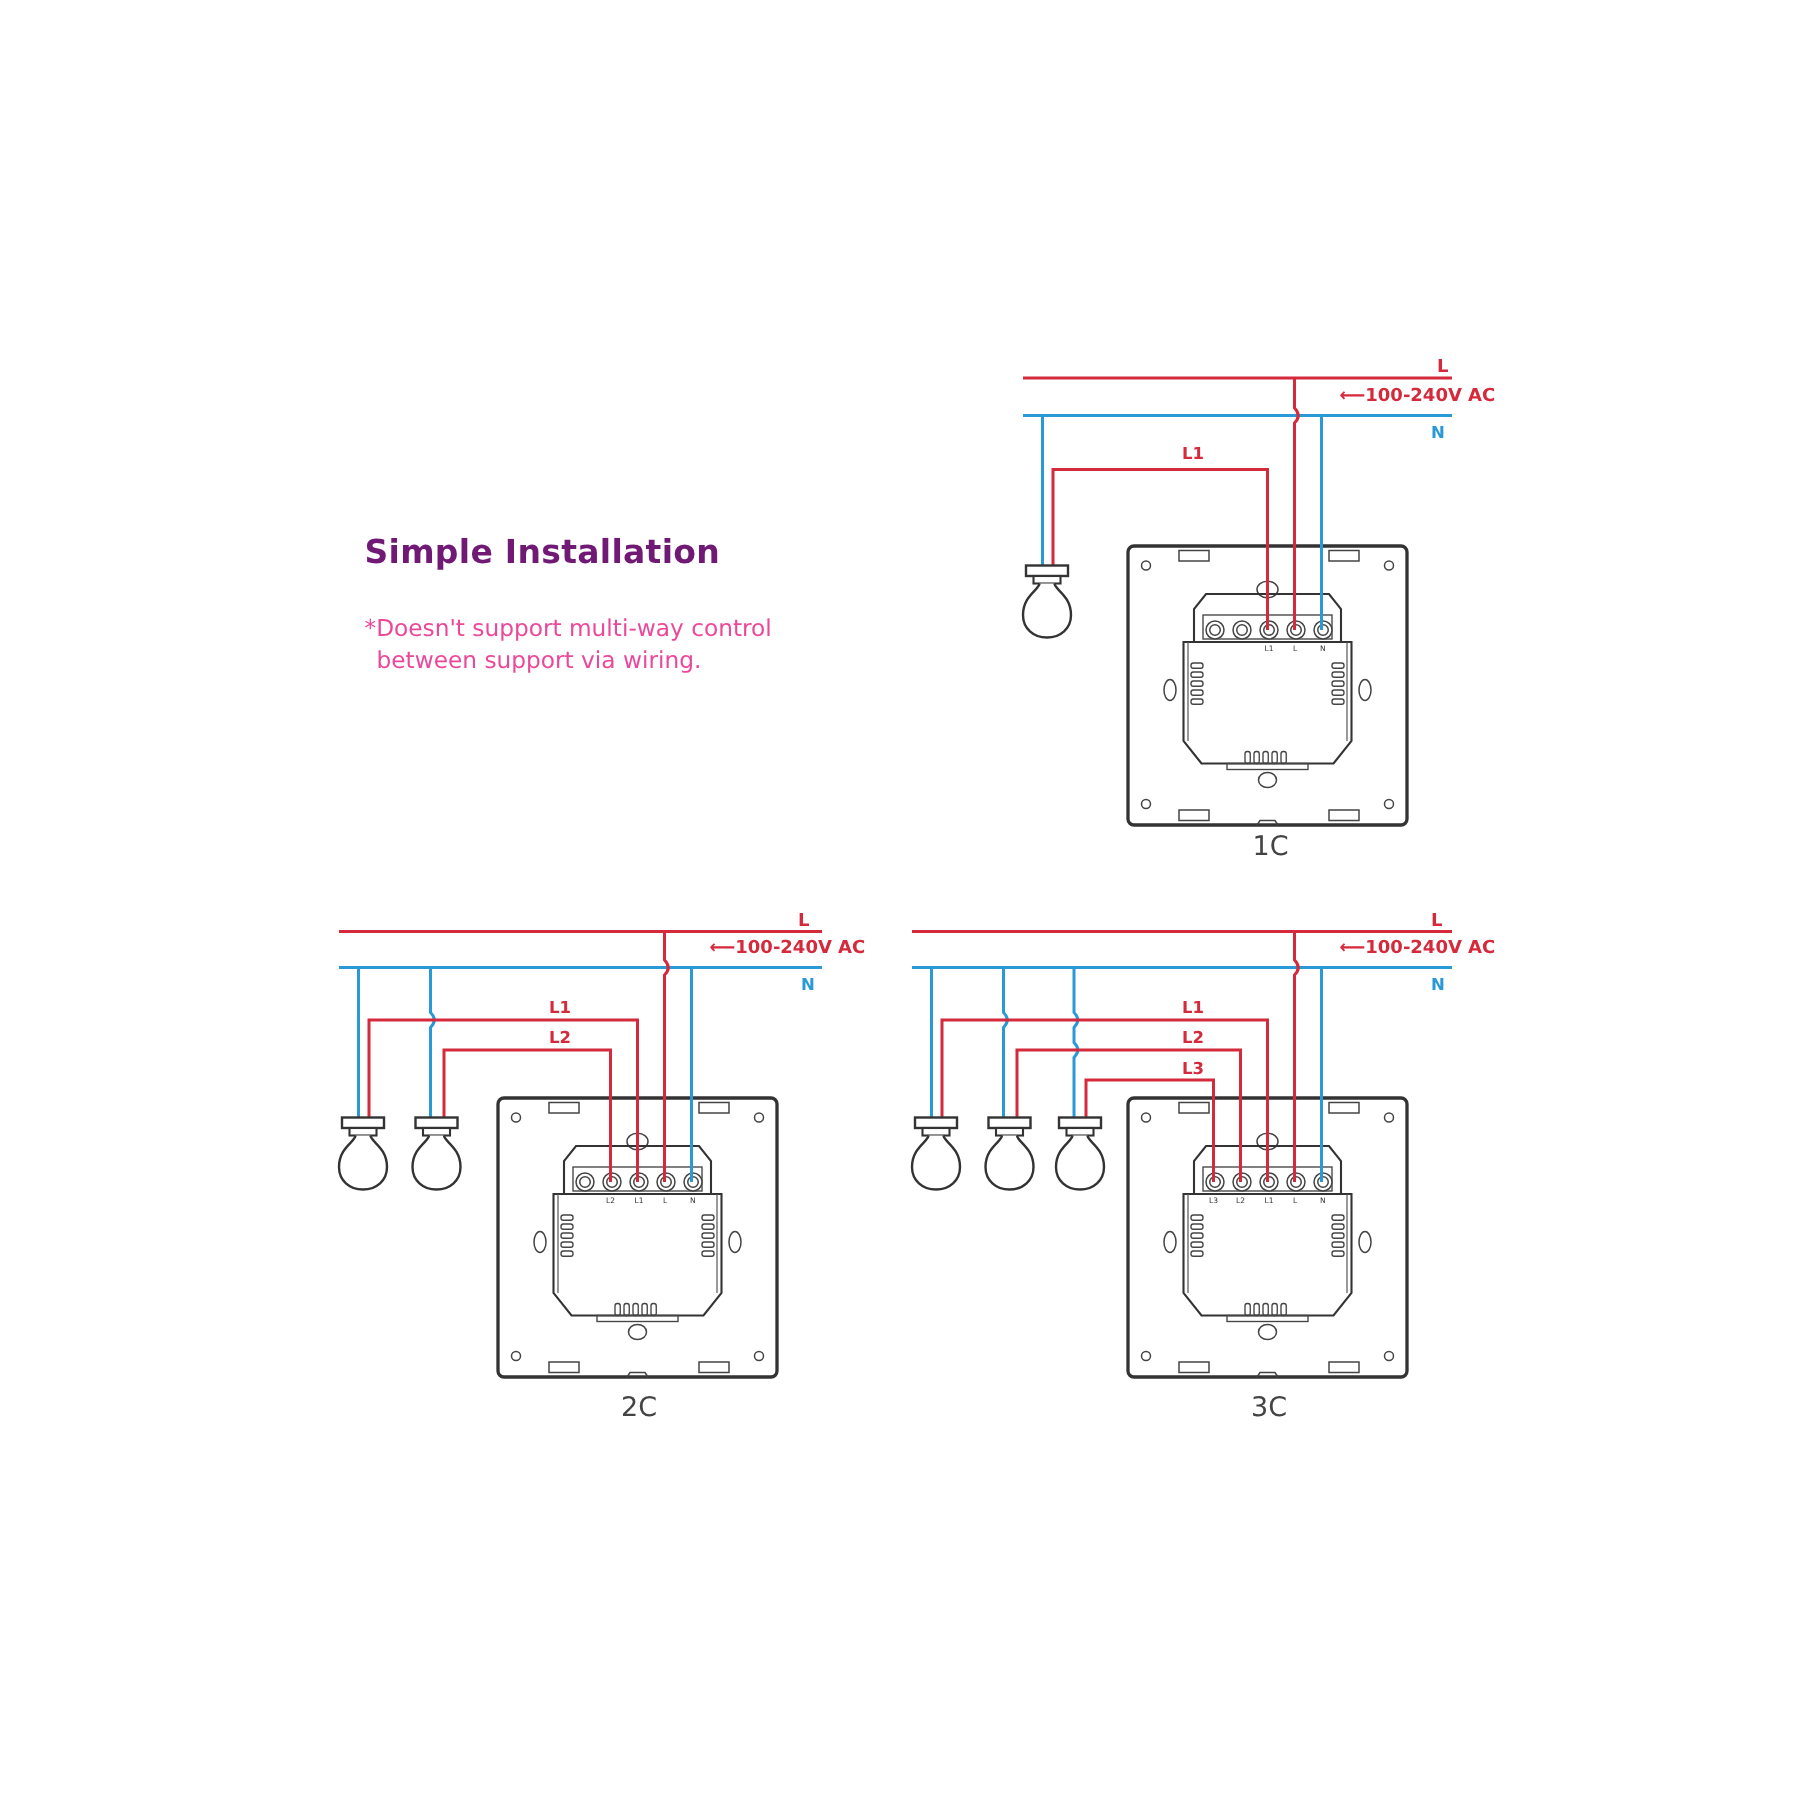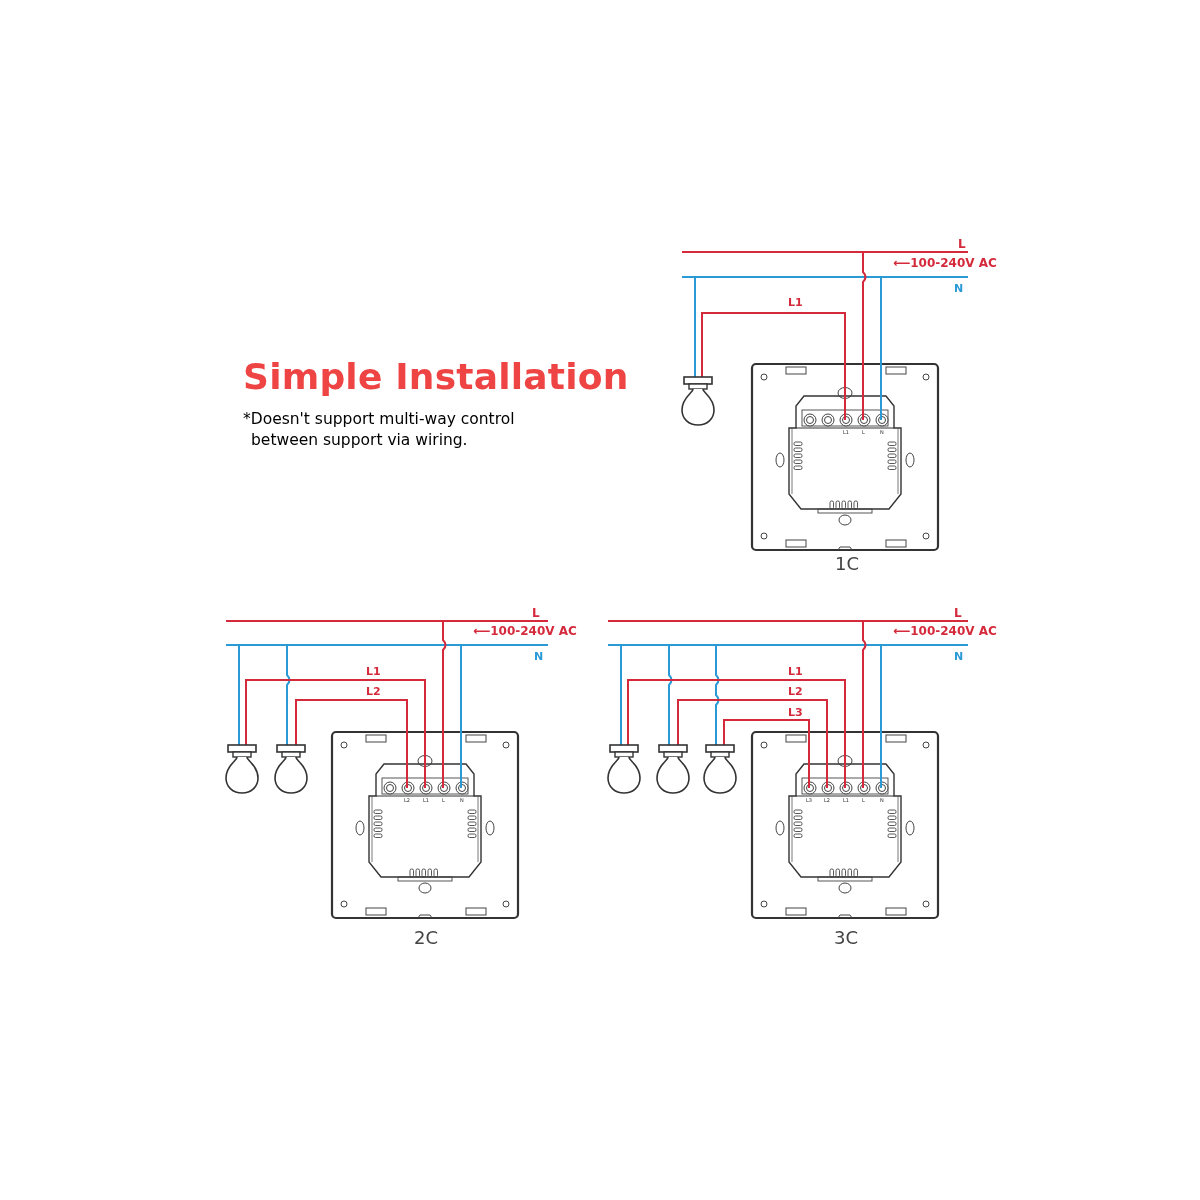--- a/index.html
+++ b/index.html
@@ -1,18 +1,18 @@
 <!DOCTYPE html>
 <html><head>
   <meta charset="utf-8">
   <style>
     html, body { margin: 0; padding: 0; background: #ffffff; }
     body { width: 1200px; height: 1200px; position: relative; overflow: hidden; font-family: "Liberation Sans", sans-serif; }
-    .title { position: absolute; left: 243px; top: 356px; font-family: "DejaVu Sans", sans-serif; font-weight: bold; font-size: 36px; color: #ef4444; letter-spacing: 0.2px; margin: 0; }
-    .note { position: absolute; left: 243px; top: 409px; font-family: "DejaVu Sans", sans-serif; font-size: 15.5px; color: #000000; line-height: 21px; }
+    .title { position: absolute; left: 243px; top: 356px; font-family: "DejaVu Sans", sans-serif; font-weight: bold; font-size: 22px; color: #701a75; letter-spacing: 0.2px; margin: 0; }
+    .note { position: absolute; left: 243px; top: 409px; font-family: "DejaVu Sans", sans-serif; font-size: 15.5px; color: #ec4899; line-height: 21px; }
     .note .l2 { display: block; padding-left: 8px; }
     svg { position: absolute; left: 0; top: 0; }
     .wl { font-family: "DejaVu Sans", sans-serif; font-size: 11px; font-weight: bold; fill: #d42a3c; }
     .bl { font-family: "DejaVu Sans", sans-serif; font-size: 11px; font-weight: bold; fill: #2a9ad6; }
     .ac { font-family: "DejaVu Sans", sans-serif; font-size: 12px; font-weight: bold; fill: #d42a3c; }
     .term { font-family: "DejaVu Sans", sans-serif; font-size: 5px; fill: #333; }
     .cap { font-family: "DejaVu Sans", sans-serif; font-size: 18px; fill: #444; }
   </style>
 </head>
 <body>

